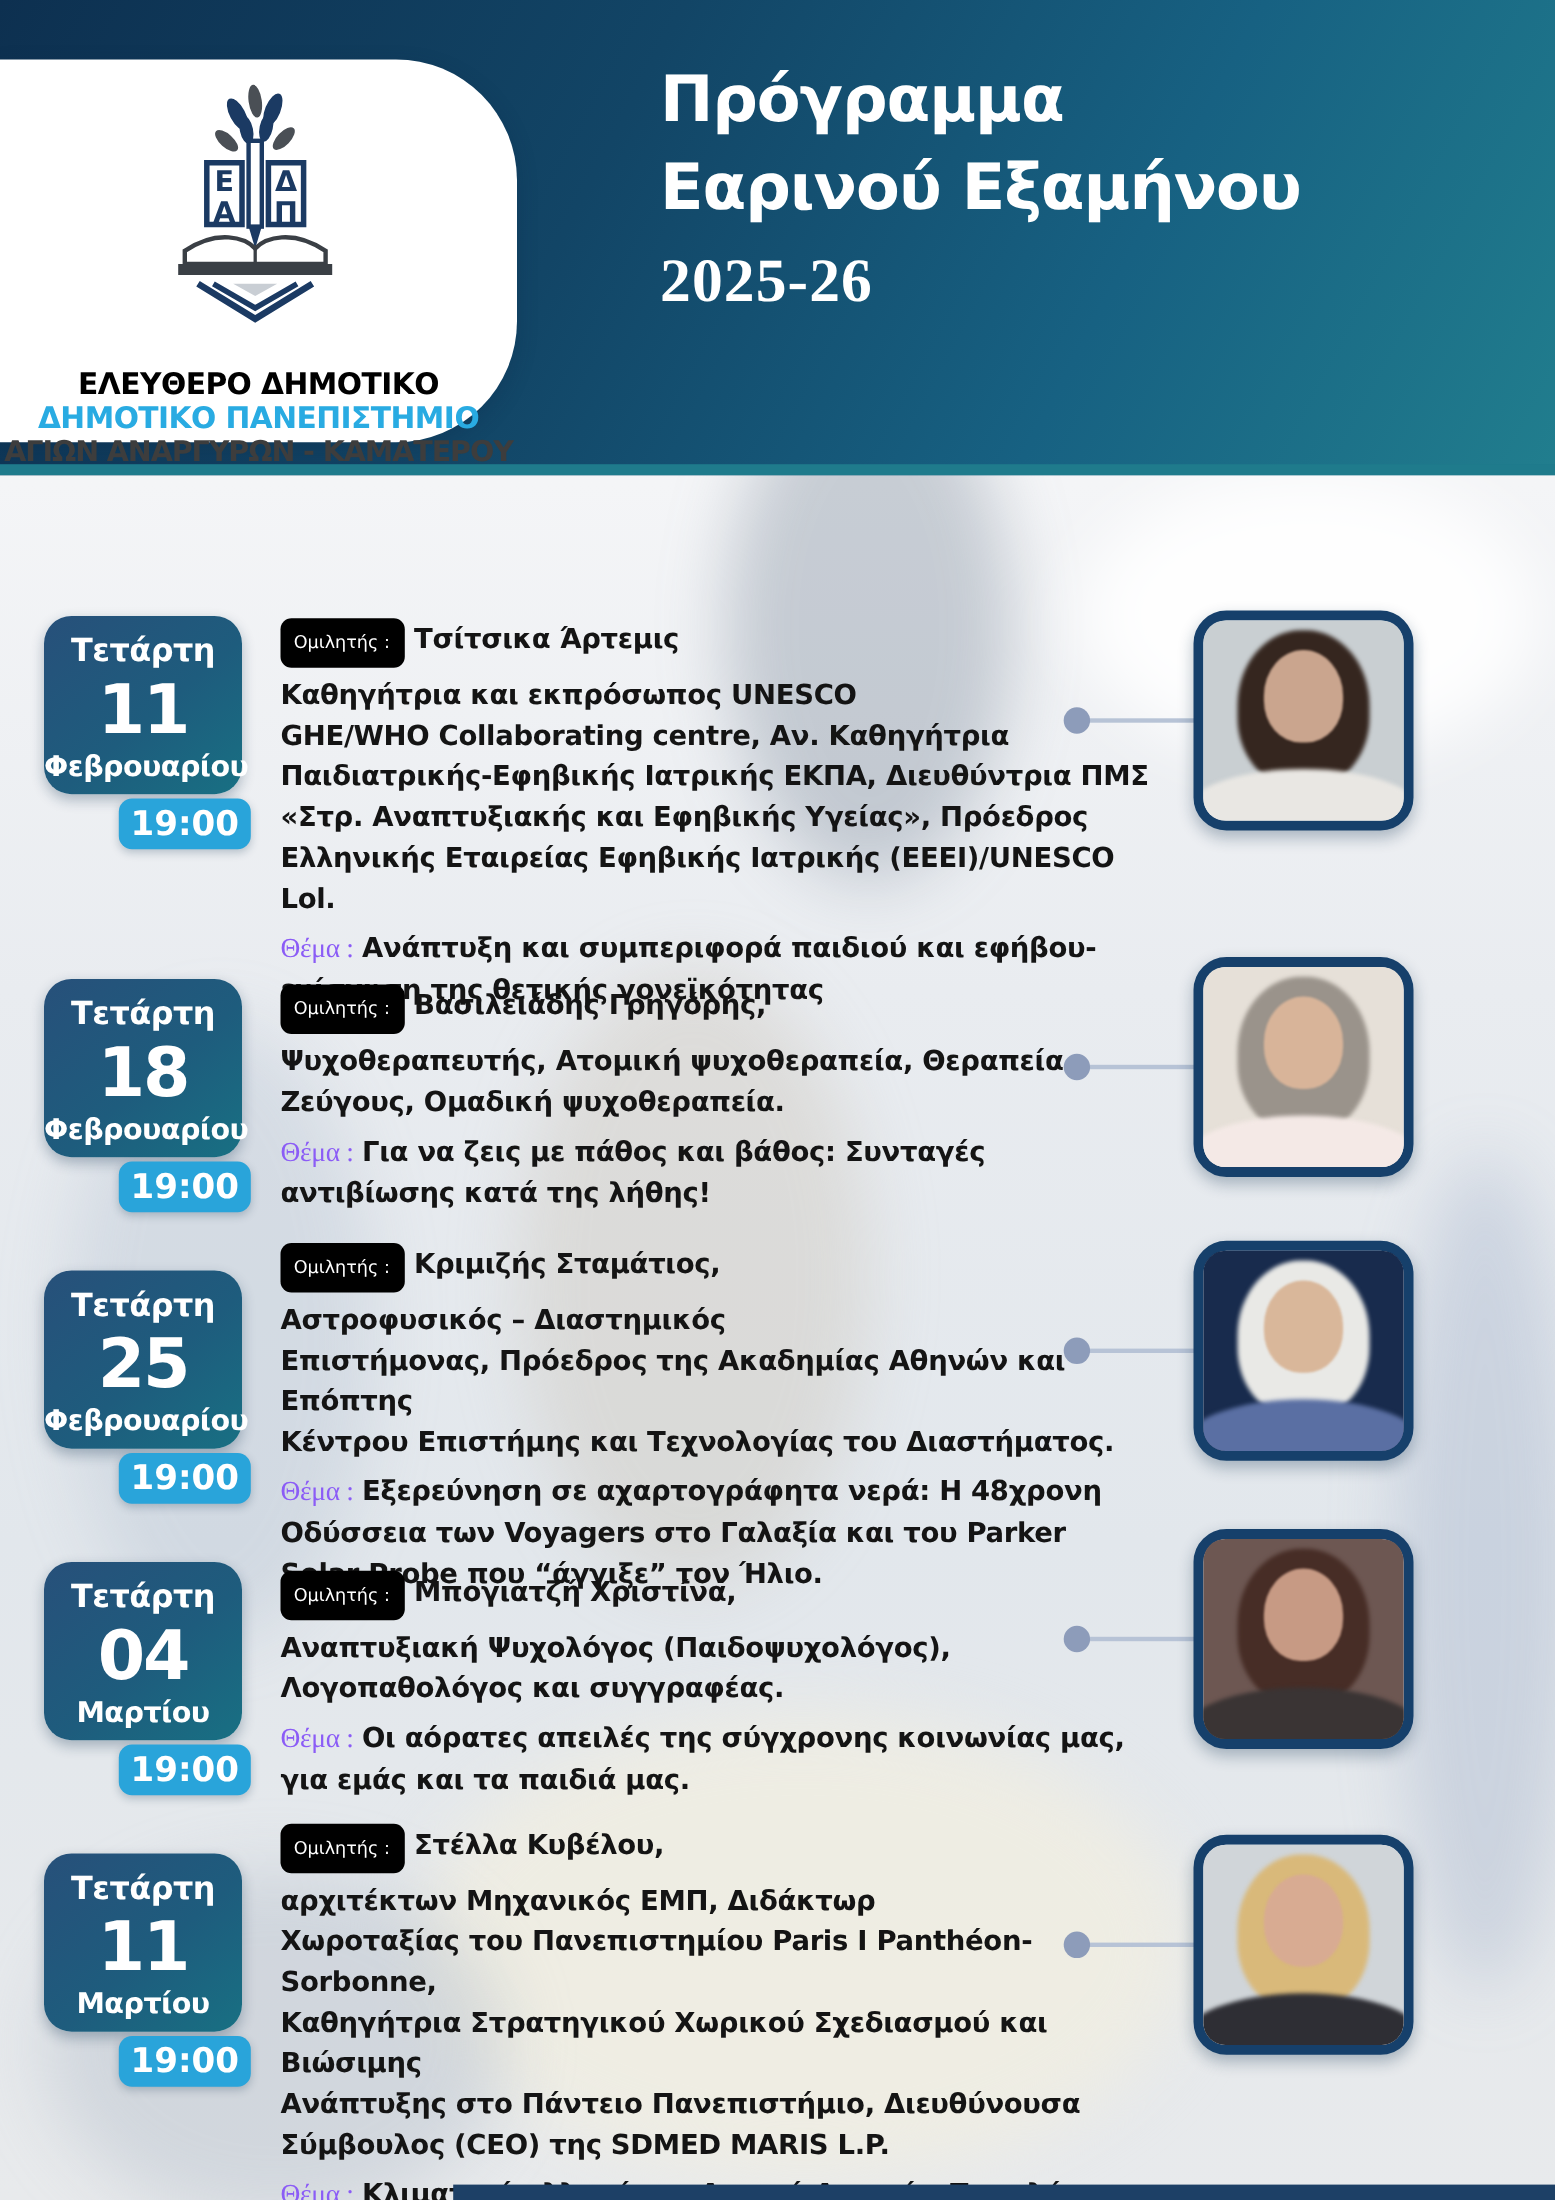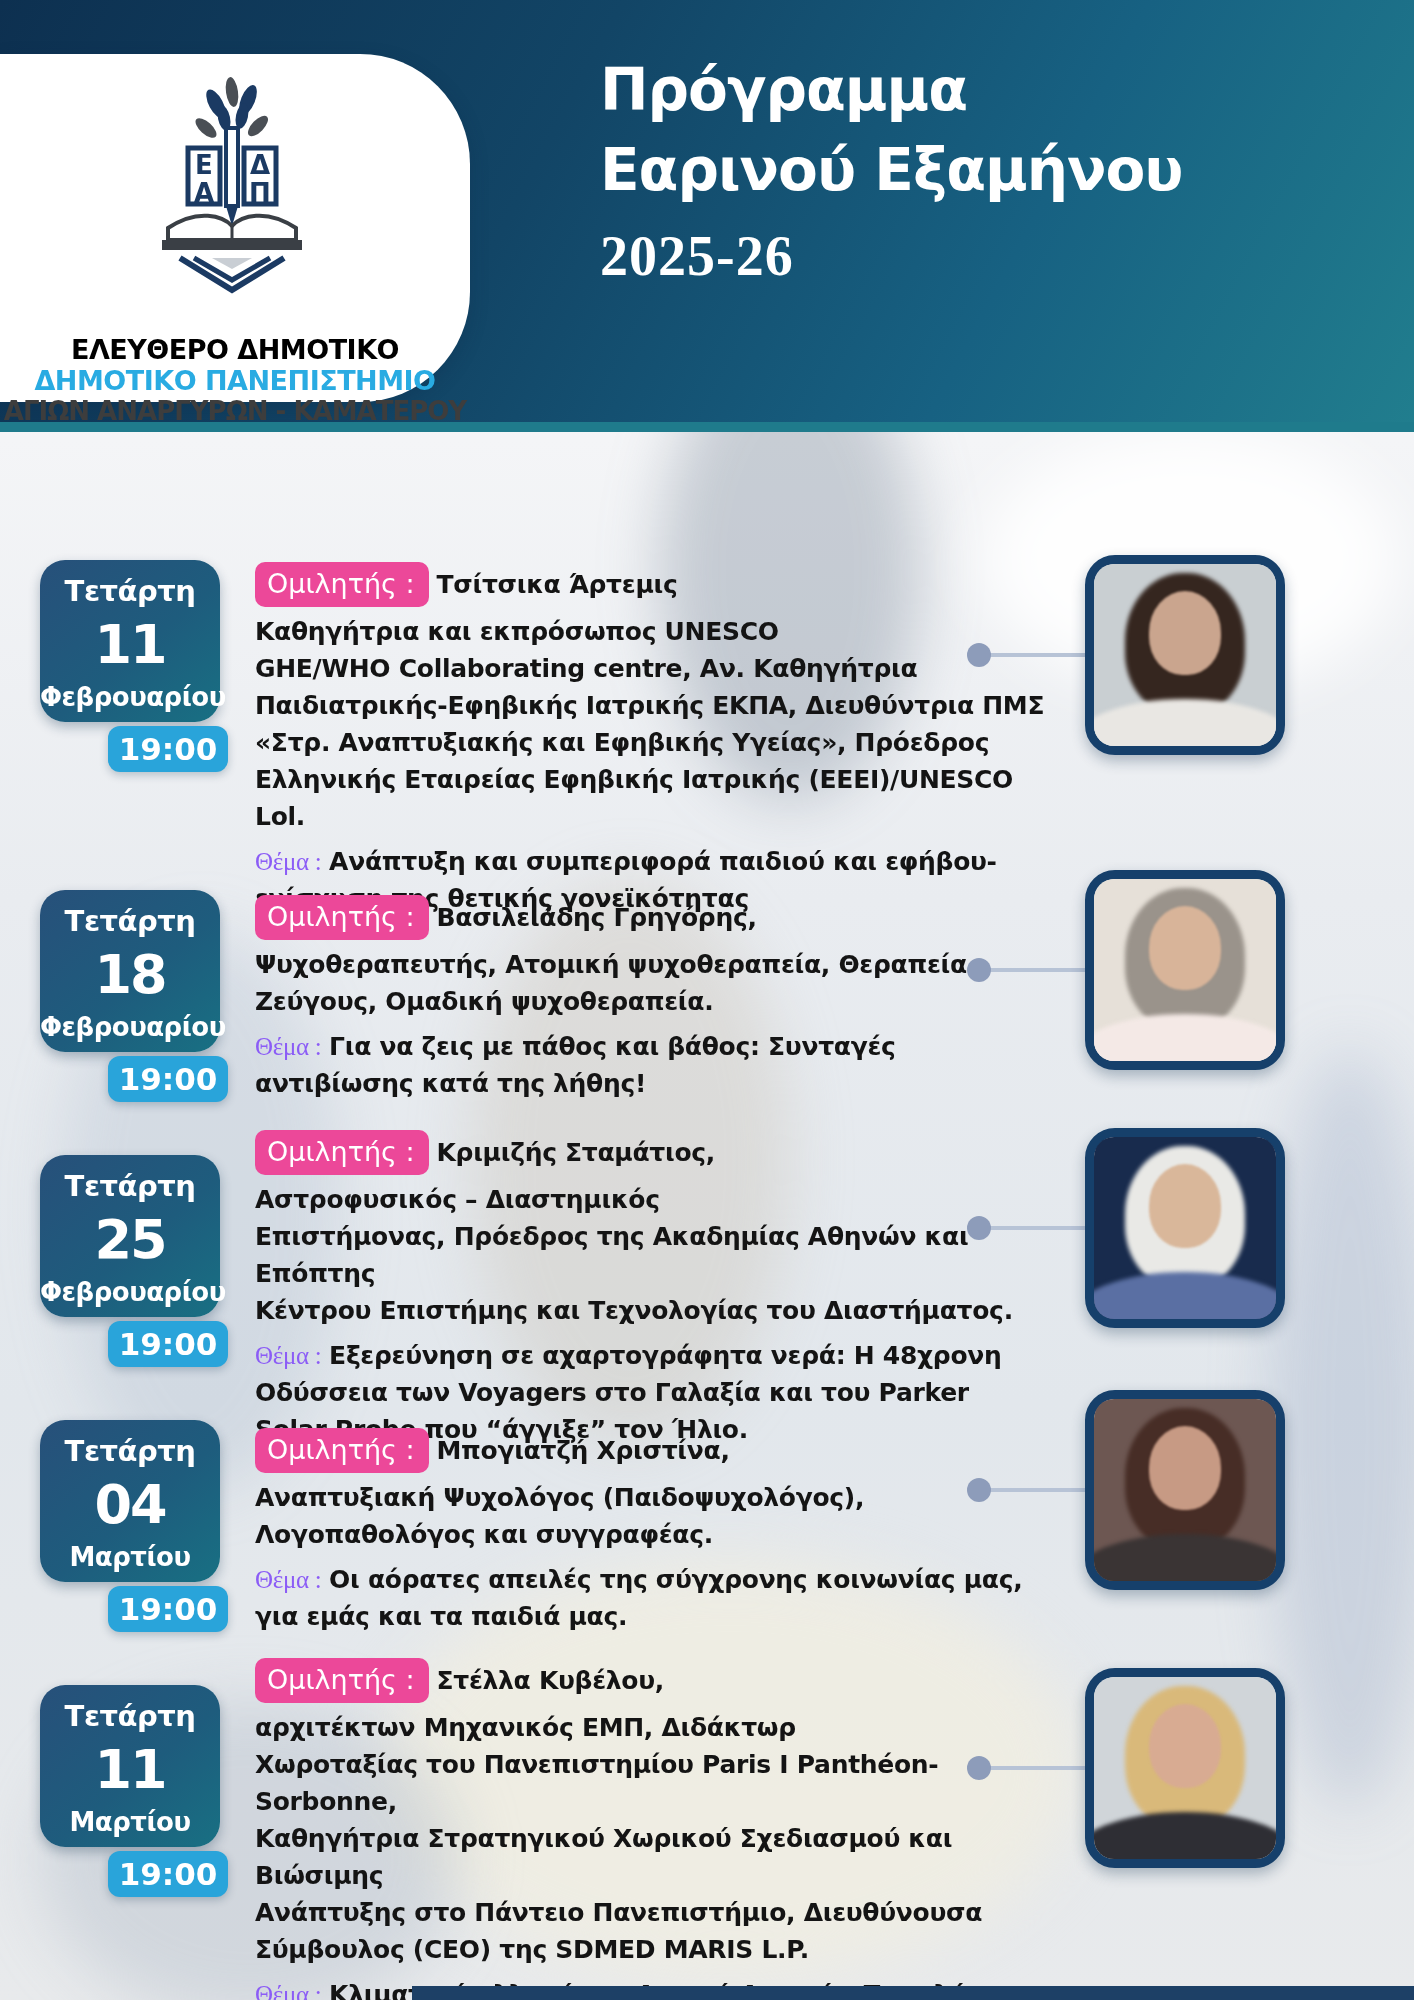--- a/index.html
+++ b/index.html
@@ -34,30 +34,30 @@
 
   
   .events{position:absolute;inset:0;z-index:3;}
   .event-row{position:absolute;left:0;width:1414px;height:0;}
 
   .date-wrap{position:absolute;left:40px;width:190px;}
   .date-tile{position:relative;width:180px;height:162px;border-radius:25px;color:#fff;text-align:center;
     background:linear-gradient(140deg,#27507a 0%,#1e5c7d 55%,#187083 100%);
     box-shadow:0 5px 12px rgba(15,50,80,.30);}
   .date-day{padding-top:14px;font-size:29px;font-weight:bold;letter-spacing:-.5px;}
-  .date-num{font-size:54px;font-weight:800;line-height:74px;letter-spacing:-2px;}
+  .date-num{font-size:62px;font-weight:800;line-height:74px;letter-spacing:-2px;}
   .date-month{font-size:26px;font-weight:bold;letter-spacing:-.5px;}
   .time-badge{position:absolute;left:68px;top:166px;width:120px;height:46px;border-radius:12px;
     background:#29a4da;color:#fff;font-size:31px;font-weight:bold;line-height:46px;text-align:center;
     box-shadow:0 3px 8px rgba(15,50,80,.25);}
 
   .text-col{position:absolute;left:255px;top:0;width:815px;color:#141414;}
   .speaker-line{margin:0 0 6px 0;font-size:25px;line-height:37px;}
-  .speaker-pill{display:inline-block;background:#ec4899;color:#ffffff;border-radius:10px;
-    padding:3px 14px 5px 12px;font-size:27px;}
+  .speaker-pill{display:inline-block;background:#000000;color:#ffffff;border-radius:10px;
+    padding:3px 14px 5px 12px;font-size:16px;}
   .speaker-name{font-weight:bold;letter-spacing:-.3px;}
   .bio{font-size:25px;font-weight:bold;line-height:37px;letter-spacing:-.3px;white-space:pre-line;}
   .theme{margin-top:8px;font-size:25px;line-height:37px;letter-spacing:-.3px;}
   .theme-prefix{font-weight:normal;color:#8b5cf6;font-family:Liberation Serif, serif;}
   .theme-text{font-weight:bold;white-space:pre-line;}
 
   .photo-col{position:absolute;left:1085px;width:200px;height:200px;}
   .connector-line{position:absolute;left:-100px;top:98px;width:104px;height:4px;background:#b7c3d6;}
   .connector-dot{position:absolute;left:-118px;top:88px;width:24px;height:24px;border-radius:50%;background:#8d9cba;}
   .photo-frame{position:absolute;inset:0;border:9px solid #16406b;border-radius:30px;background:#fff;

